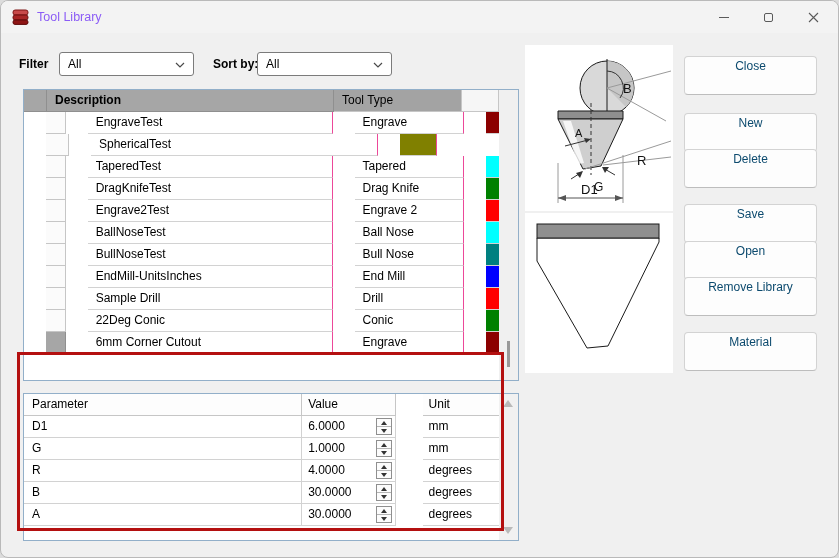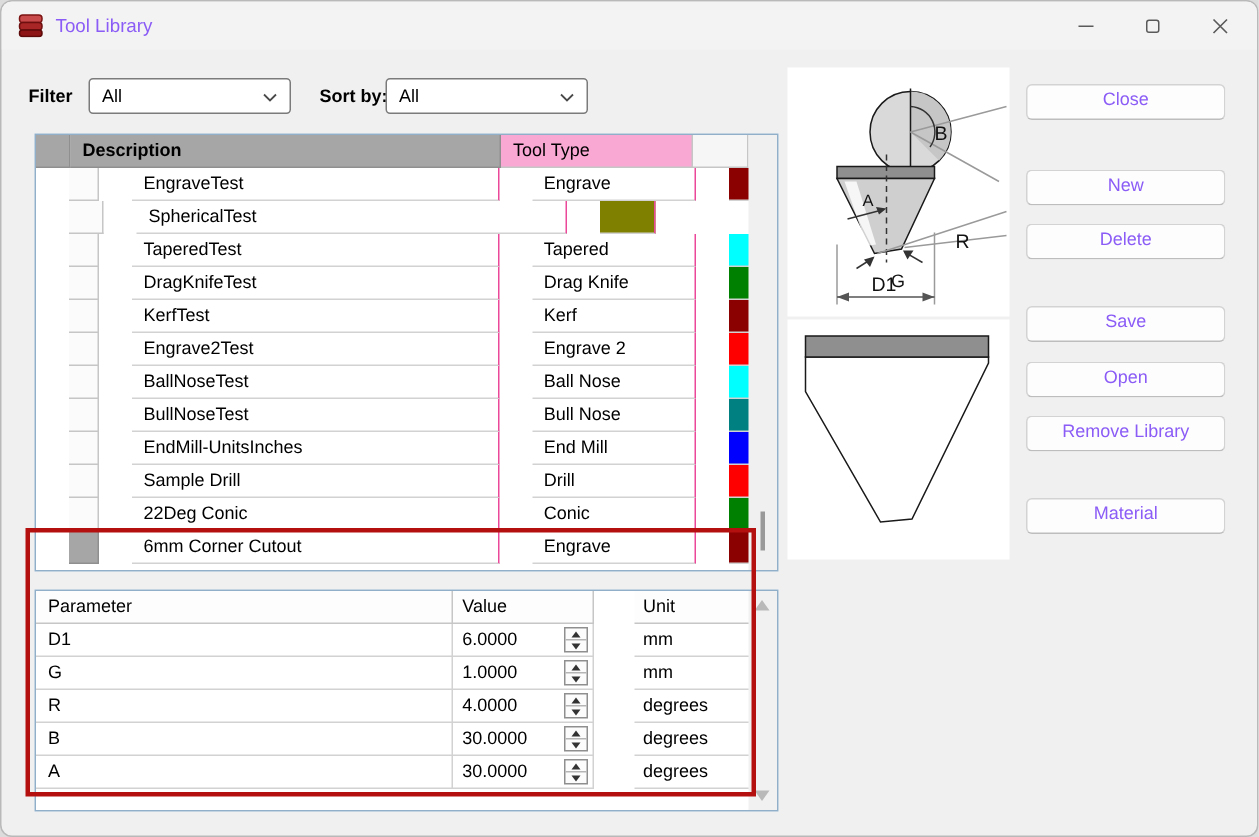--- a/index.html
+++ b/index.html
@@ -26,21 +26,21 @@
 
   
   .panel { position:absolute; background:#fff; border:1px solid #92afc9; }
   .tool-panel  { left:22px; top:88px;  width:496px; height:292px; }
   .param-panel { left:22px; top:392px; width:496px; height:148px; }
 
   .thead, .trow, .phead, .prow { display:flex; height:22px; }
   .hc { border-right:1px solid #8f8f8f; border-bottom:1px solid #8f8f8f; line-height:21px; overflow:hidden; white-space:nowrap; }
   .corner { width:23px; background:#a6a6a6; }
   .h-desc { width:287px; background:#a6a6a6; font-weight:bold; padding-left:8px; }
-  .h-type { width:128px; background:#f9a8d4; padding-left:8px; border-color:#c6c6c6; }
+  .h-type { width:128px; background:#a3a3a3; padding-left:8px; border-color:#c6c6c6; }
   .h-colr { width:37px;  background:#f6f6f6; border-color:#c6c6c6; }
 
   .cell { border-right:1px solid #ec4899; border-bottom:1px solid #d2d2d2; line-height:21px; overflow:hidden; white-space:nowrap;margin-left:22px; }
   .sel  { width:23px; background:#fbfbfb; border-color:#c6c6c6; }
   .sel.on { background:#a6a6a6; border-color:#8f8f8f; }
   .desc { width:287px; padding-left:8px; }
   .type { width:128px; padding-left:8px; }
   .colr { width:37px; }
 
   .vscroll { position:absolute; top:0; right:0; bottom:0; width:19px; background:#f0f0f0; }
@@ -65,23 +65,23 @@
     border-left:5px solid transparent; border-right:5px solid transparent; border-bottom:7px solid #b9b9b9; }
   .arr-dn { position:absolute; bottom:6px; left:4px; width:0; height:0;
     border-left:5px solid transparent; border-right:5px solid transparent; border-top:7px solid #b9b9b9; }
 
   
   .diagram1 { position:absolute; left:524px; top:44px;  width:148px; height:166px; background:#fff; }
   .diagram2 { position:absolute; left:524px; top:212px; width:148px; height:160px; background:#fff; }
   .diagram1 svg, .diagram2 svg { display:block; }
 
   
-  .btn { position:absolute; left:683px; width:133px; height:24px; background:#fdfdfd;
+  .btn { position:absolute; left:683px; width:133px; height:39px; background:#fdfdfd;
     border:1px solid #d3d3d3; border-bottom-color:#bdbdbd; border-radius:4px;
-    text-align:center; line-height:18px; font-size:12px; color:#8b5cf6; }
+    text-align:center; line-height:18px; font-size:12px; color:#0c4a6e; }
 
   
   .annotation { position:absolute; left:16px; top:351px; width:487px; height:179px;
     border:3px solid #b41010; pointer-events:none; z-index:40; }
 </style>
 </head>
 <body>
 
 <div class="window">
 
@@ -145,26 +145,20 @@
       <div class="cell sel"></div>
       <div class="cell desc">TaperedTest</div>
       <div class="cell type">Tapered</div>
       <div class="cell colr" style="background-color: rgb(0, 255, 255);"></div>
     </div>
     <div class="trow">
       <div class="cell sel"></div>
       <div class="cell desc">DragKnifeTest</div>
       <div class="cell type">Drag Knife</div>
       <div class="cell colr" style="background-color: rgb(0, 128, 0);"></div>
-    </div>
-    <div class="trow">
-      <div class="cell sel"></div>
-      <div class="cell desc">KerfTest</div>
-      <div class="cell type">Kerf</div>
-      <div class="cell colr" style="background-color: rgb(139, 0, 0);"></div>
     </div>
     <div class="trow">
       <div class="cell sel"></div>
       <div class="cell desc">Engrave2Test</div>
       <div class="cell type">Engrave 2</div>
       <div class="cell colr" style="background-color: rgb(255, 0, 0);"></div>
     </div>
     <div class="trow">
       <div class="cell sel"></div>
       <div class="cell desc">BallNoseTest</div>

